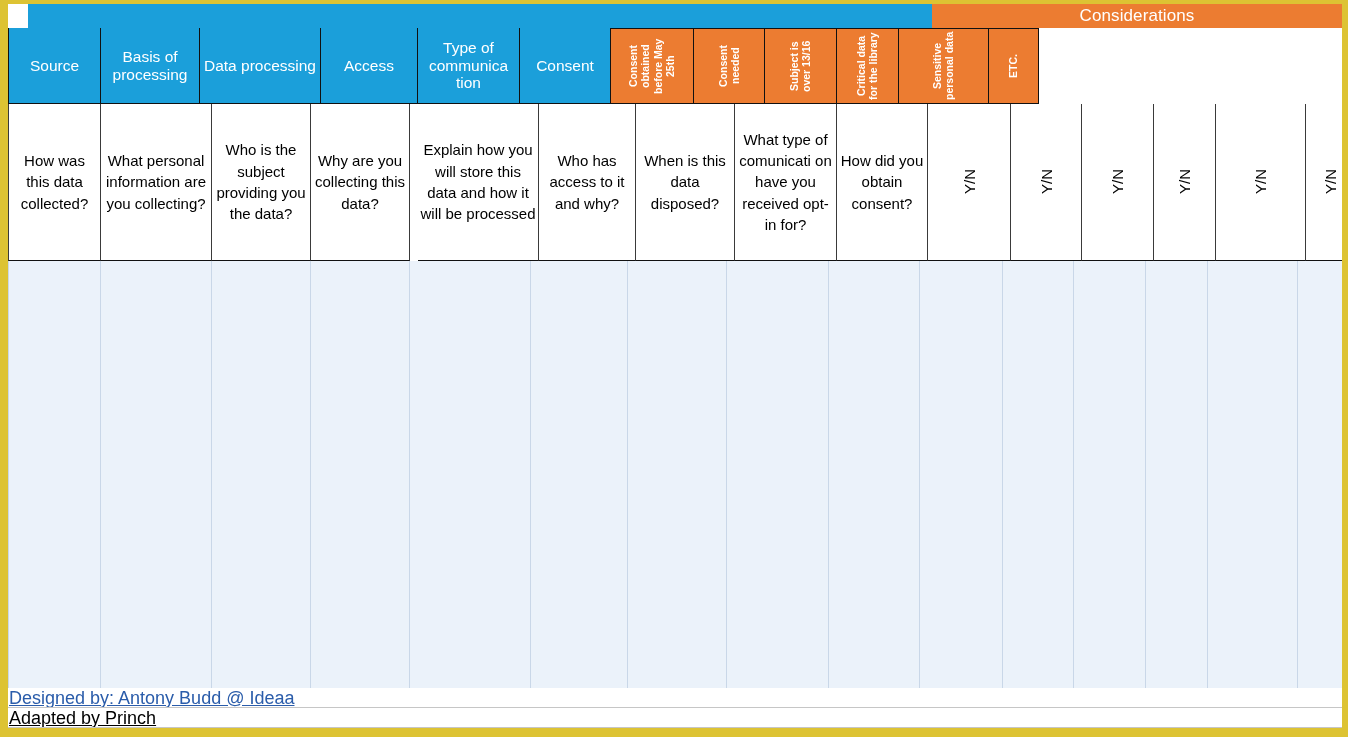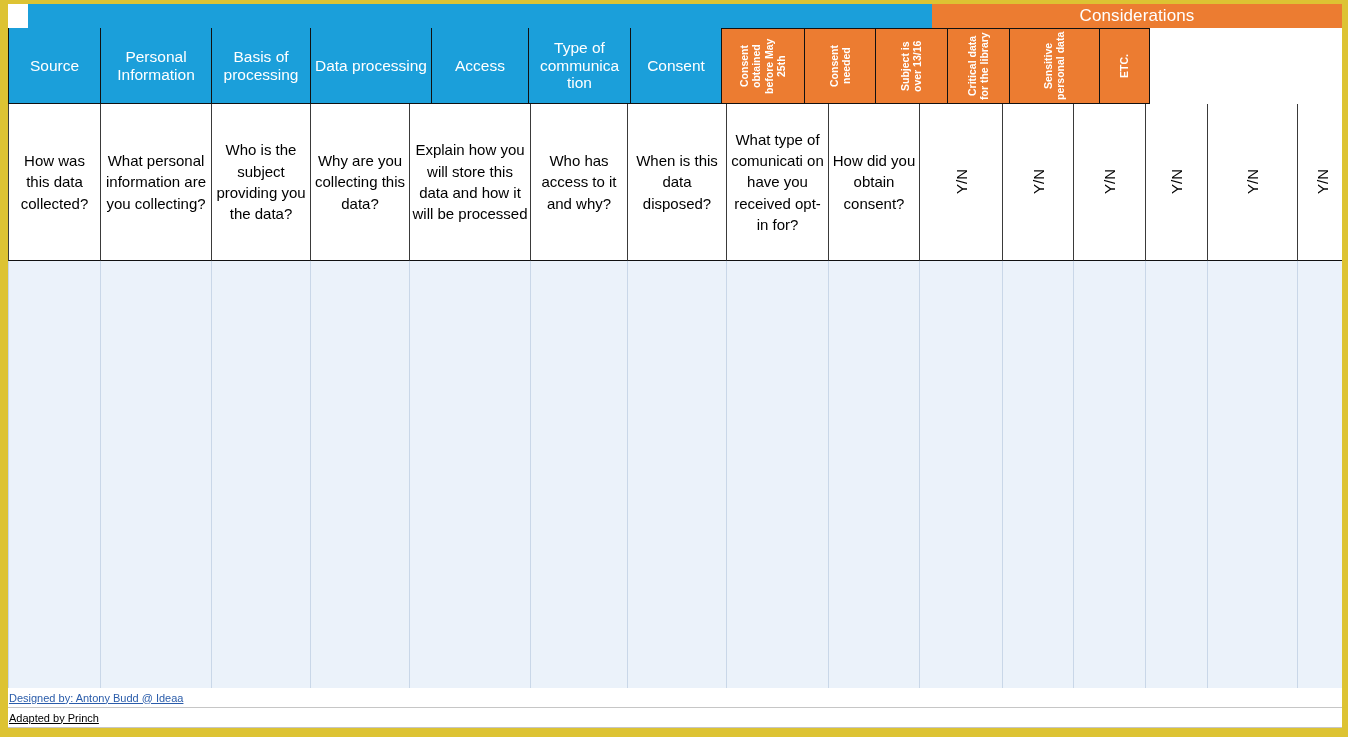--- a/index.html
+++ b/index.html
@@ -118,21 +118,21 @@
   
   .frow {
     height: 20px;
     width: 100%;
     background:#ffffff;
     border-bottom: 1px solid #c6c6c6;
     display:flex; align-items:center;
     overflow:hidden;
   }
   .frow .ftext {
-    font-size: 11px;
+    font-size: 18px;
     line-height: 20px;
     padding-left: 1px;
     text-decoration: underline;
     white-space: nowrap;
   }
   .ftext.link  { color:#2a5caa; }
   .ftext.plain { color:#000000; }
 </style>
 </head>
 <body>
@@ -146,21 +146,20 @@
 
   <div id="grid">
 
     <div class="row" id="band">
       <div class="band-blue"></div>
       <div class="band-orange">Considerations</div>
     </div>
 
     <div class="row" id="header">
         <div class="hcell" style="width: 93px; flex: 0 0 93px;">Source</div>
-        <div class="hcell" style="width: 111px; flex: 0 0 111px;">Personal Information</div>
         <div class="hcell" style="width: 99px; flex: 0 0 99px;">Basis of processing</div>
         <div class="hcell" style="width: 121px; flex: 0 0 121px;">Data processing</div>
         <div class="hcell" style="width: 97px; flex: 0 0 97px;">Access</div>
         <div class="hcell" style="width: 102px; flex: 0 0 102px;">Type of communica tion</div>
         <div class="hcell" style="width: 91px; flex: 0 0 91px;">Consent</div>
         <div class="ocell" style="width: 83px; flex: 0 0 83px;">
           <span class="vtxt">Consent obtained before May 25th</span>
         </div>
         <div class="ocell" style="width: 71px; flex: 0 0 71px;">
           <span class="vtxt">Consent needed</span>
@@ -177,21 +176,21 @@
         <div class="ocell" style="width: 50px; flex: 0 0 50px;">
           <span class="vtxt">ETC.</span>
         </div>
       </div>
 
     <div class="row" id="descrow">
         <div class="dcell" style="width: 93px; flex: 0 0 93px;">How was this data collected?</div>
         <div class="dcell" style="width: 111px; flex: 0 0 111px;">What personal information are you collecting?</div>
         <div class="dcell" style="width: 99px; flex: 0 0 99px;">Who is the subject providing you the data?</div>
         <div class="dcell" style="width: 99px; flex: 0 0 99px;">Why are you collecting this data?</div>
-        <div class="dcell" style="width: 121px; flex: 0 0 121px;">Explain how you will store this data and how it will be processed</div>
+        <div class="dcell" style="width: 121px; flex: 0 0 121px; margin-left: 8px;">Explain how you will store this data and how it will be processed</div>
         <div class="dcell" style="width: 97px; flex: 0 0 97px;">Who has access to it and why?</div>
         <div class="dcell" style="width: 99px; flex: 0 0 99px;">When is this data disposed?</div>
         <div class="dcell" style="width: 102px; flex: 0 0 102px;">What type of comunicati on have you received opt-in for?</div>
         <div class="dcell" style="width: 91px; flex: 0 0 91px;">How did you obtain consent?</div>
         <div class="dcell yn" style="width: 83px; flex: 0 0 83px;">
           <span class="vtxt-yn">Y/N</span>
         </div>
         <div class="dcell yn" style="width: 71px; flex: 0 0 71px;">
           <span class="vtxt-yn">Y/N</span>
         </div>

